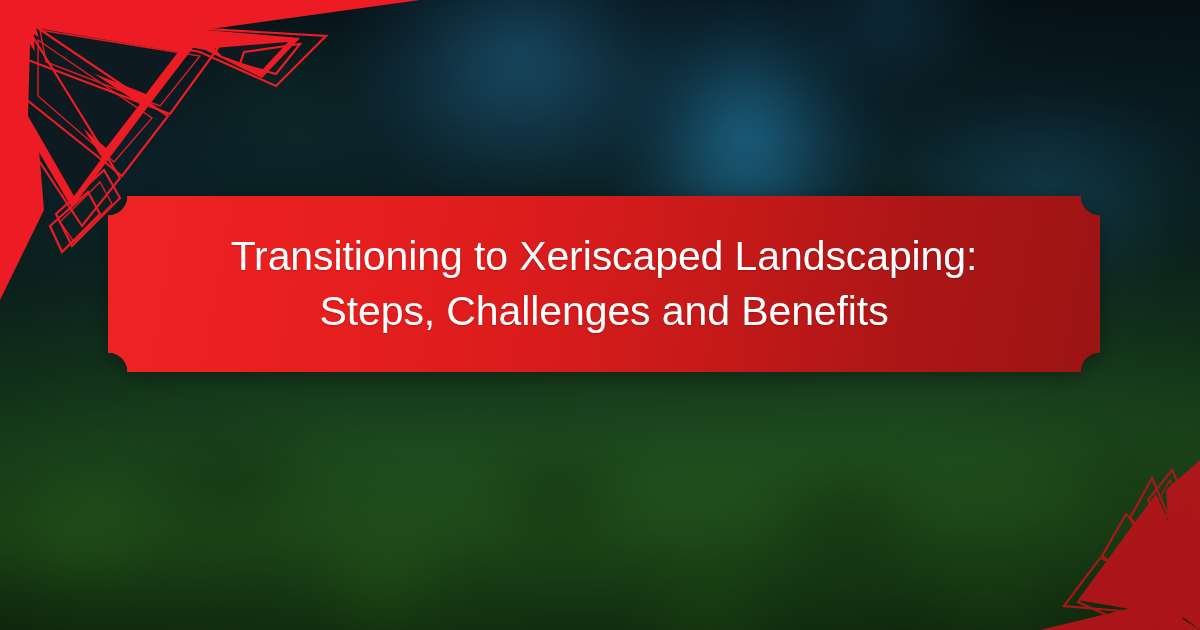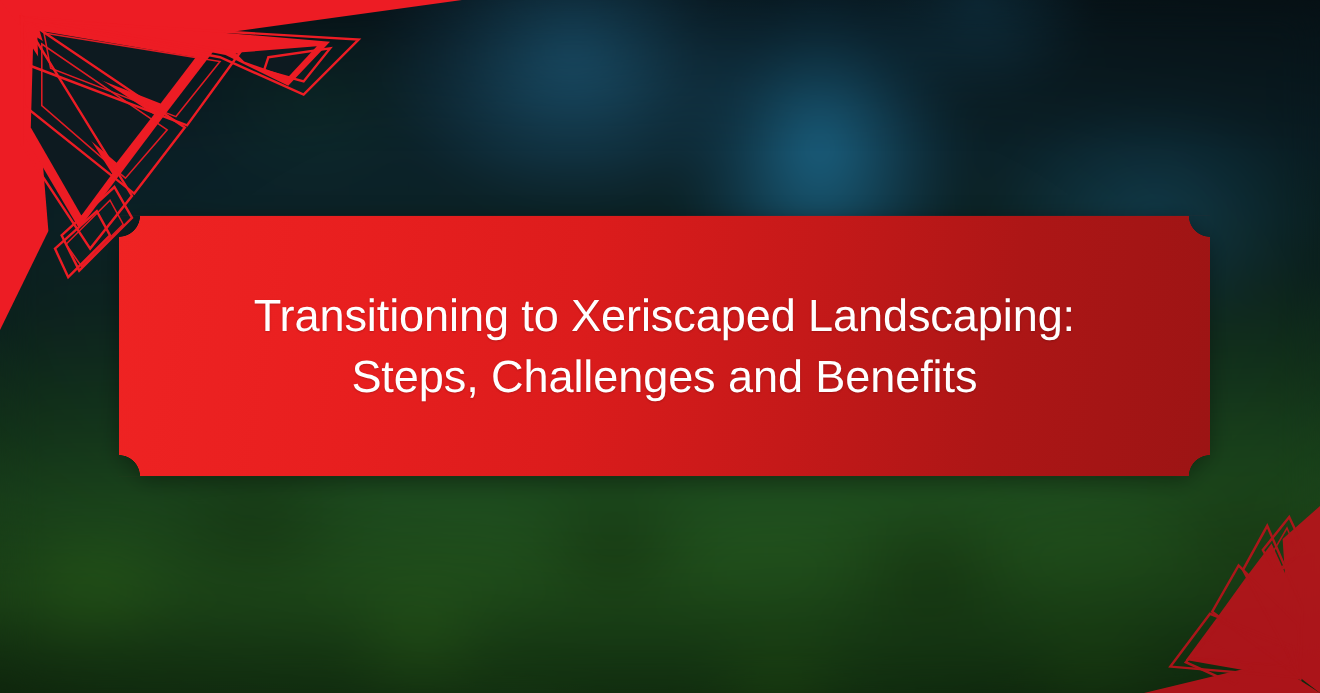--- a/index.html
+++ b/index.html
@@ -78,21 +78,21 @@
   }
   .ornament-tl { left: 0; top: 0; width: 420px; height: 300px; }
   .ornament-br { right: 0; bottom: 0; width: 240px; height: 170px; }
 
   
   .banner-wrap {
     position: absolute;
     left: 108px;
     top: 196px;
     width: 992px;
-    height: 237px;
+    height: 176px;
     filter: drop-shadow(0 4px 10px rgba(0,0,0,0.35));
   }
   .banner {
     position: absolute;
     inset: 0;
     background: linear-gradient(100deg,
         #ef2323 0%,
         #e81f1f 22%,
         #dc1c1c 42%,
         #c51919 62%,

